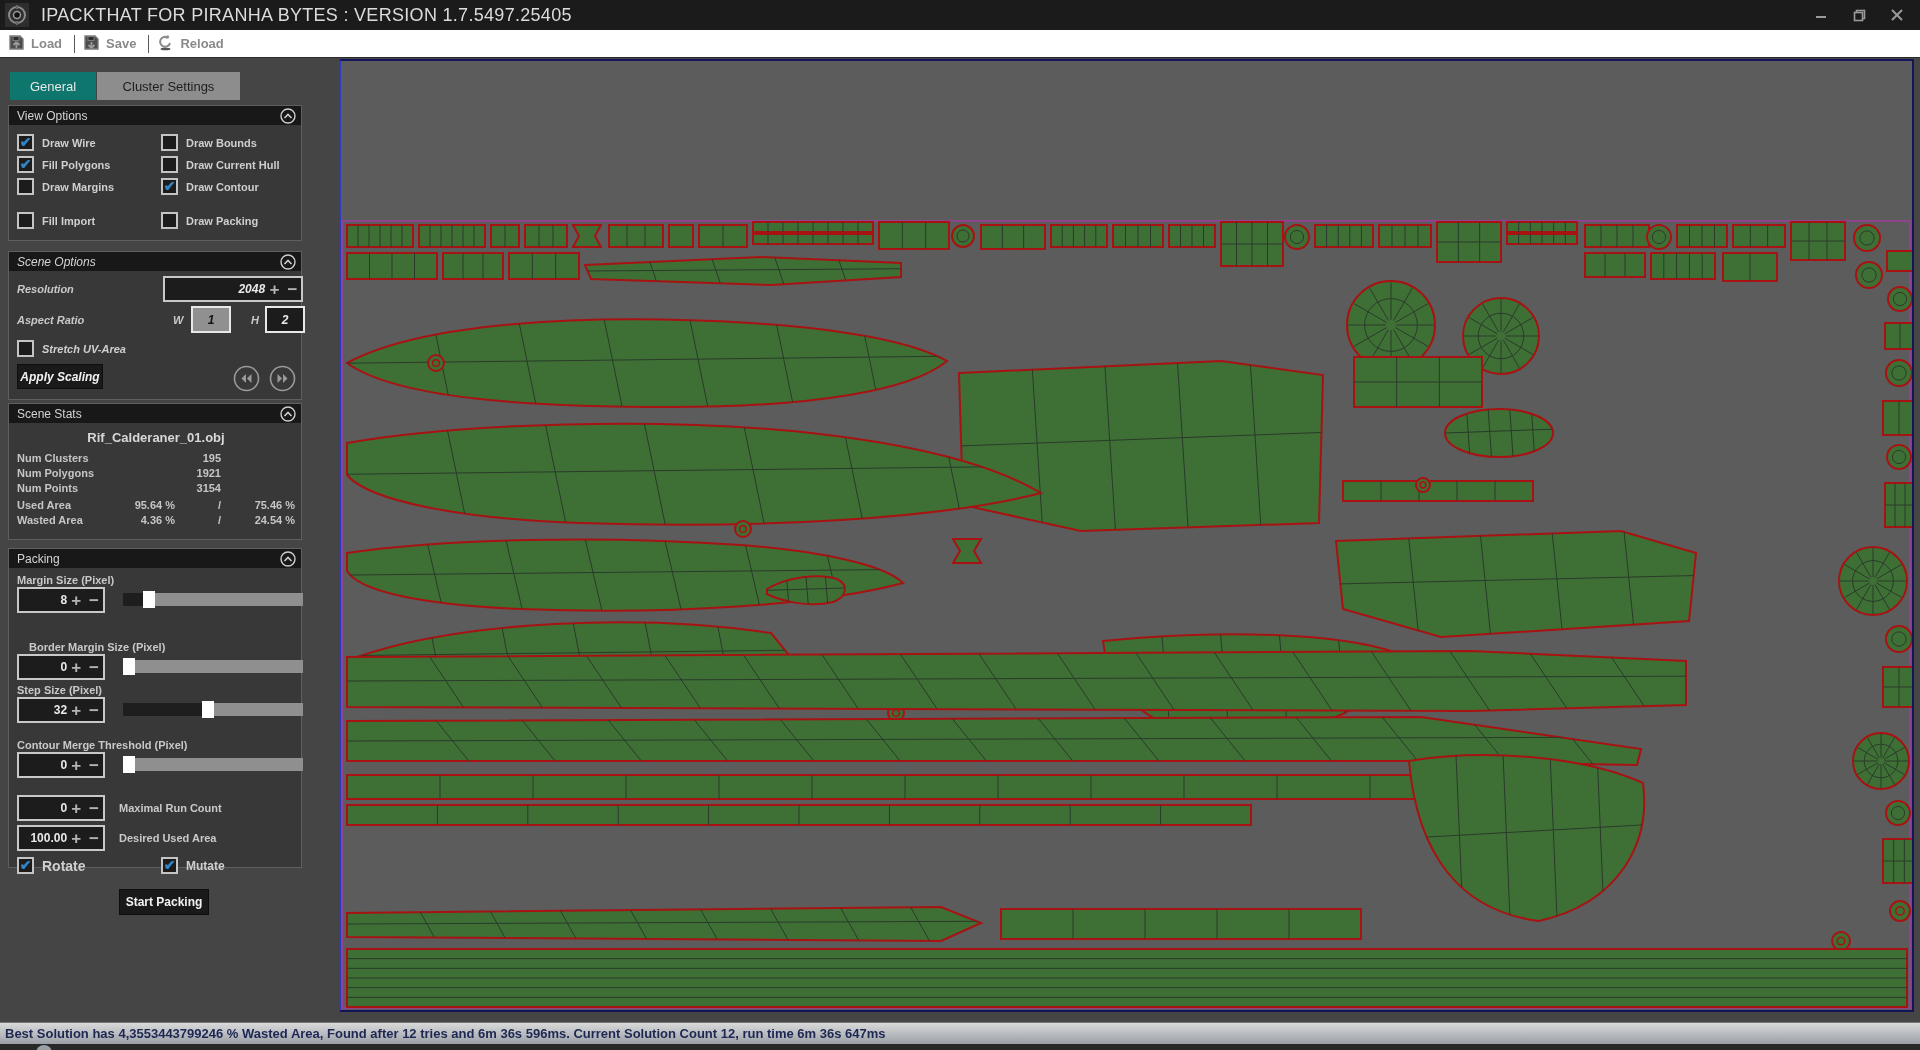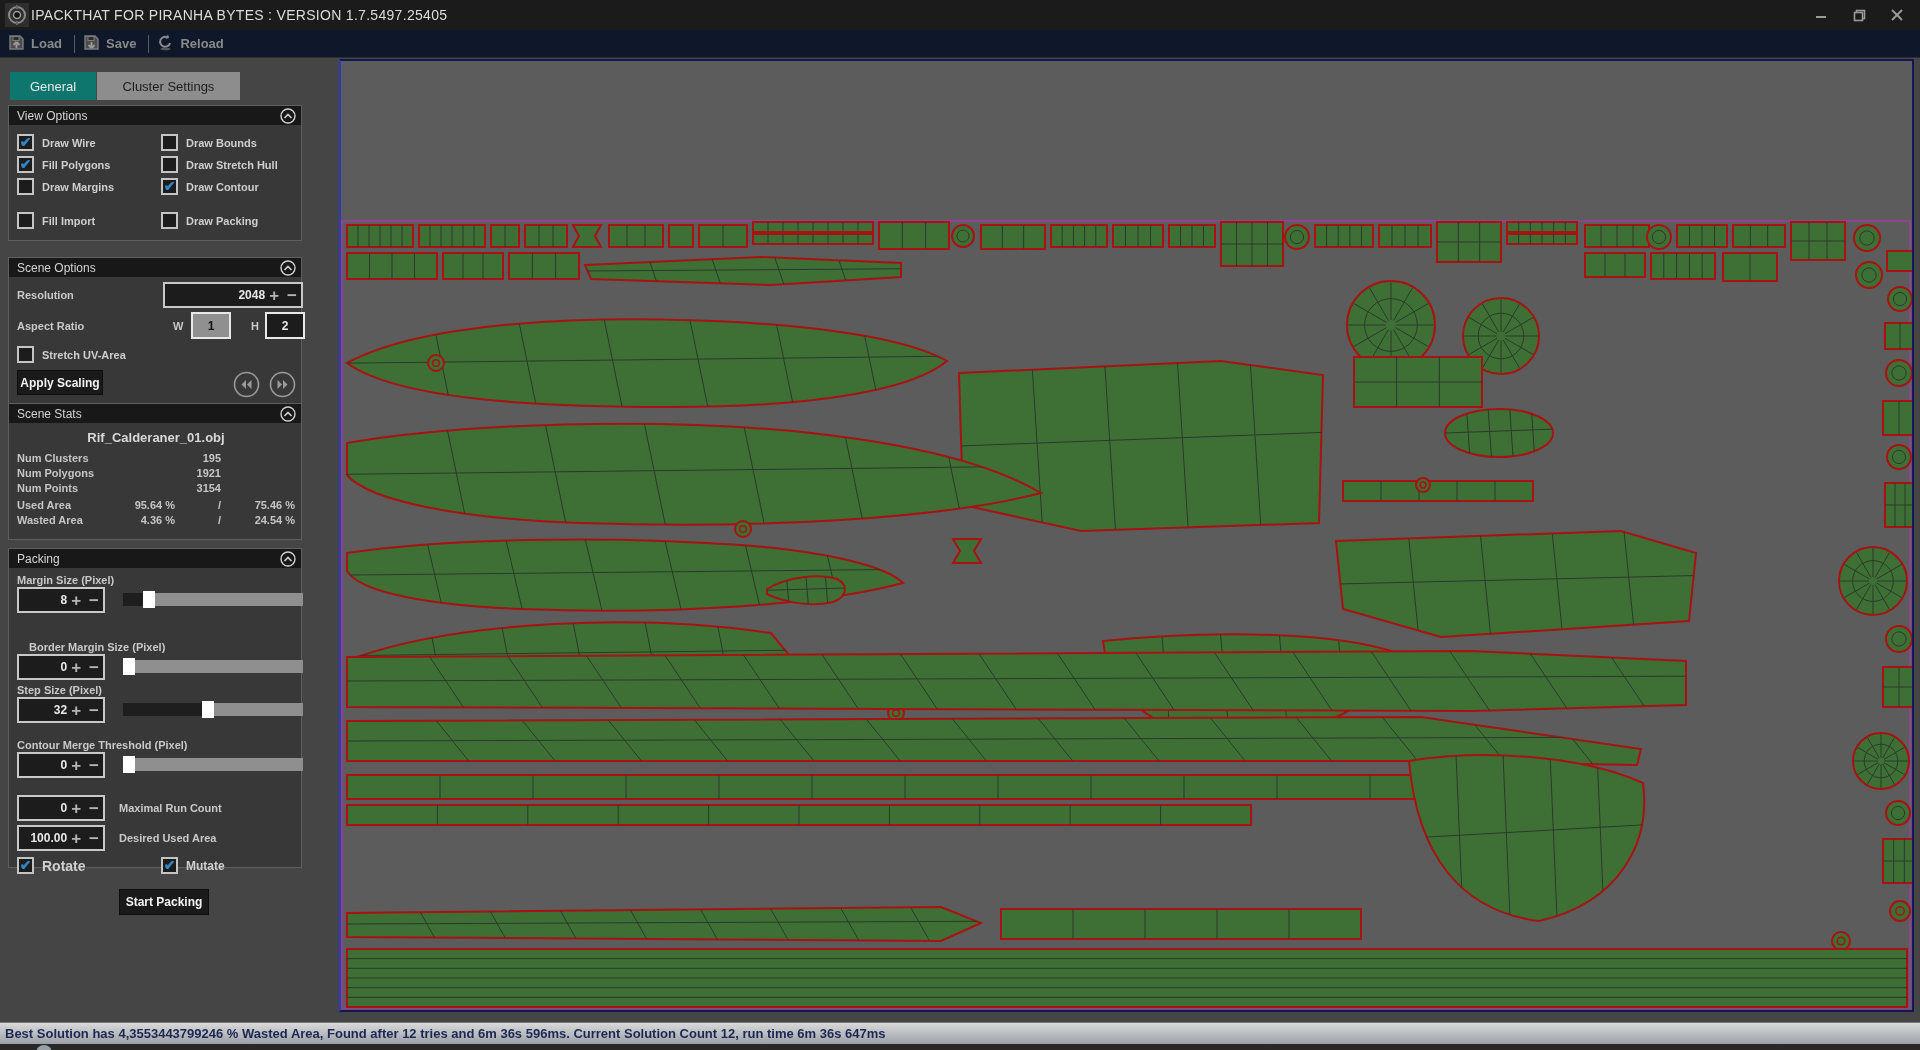--- a/index.html
+++ b/index.html
@@ -2,26 +2,26 @@
 <html><head>
 <meta charset="utf-8">
 <style>
   * { box-sizing: border-box; margin: 0; padding: 0; }
   html,body { width:1920px; height:1050px; overflow:hidden; }
   body { background:#454545; font-family:"Liberation Sans", sans-serif; position:relative; }
 
   
   .titlebar { position:absolute; left:0; top:0; width:1920px; height:30px; background:#1b1b1b; display:flex; align-items:center; }
   .app-logo { width:24px; height:24px; margin-left:5px; background:#2e2e2e; display:flex; align-items:center; justify-content:center; }
-  .title-text { color:#dcdcdc; font-size:14px; margin-left:2px; letter-spacing:.3px; }
+  .title-text { color:#dcdcdc; font-size:18px; margin-left:12px; letter-spacing:.3px; }
   .win-btns { position:absolute; right:4px; top:0; height:30px; display:flex; }
   .win-btn { width:38px; height:30px; display:flex; align-items:center; justify-content:center; color:#9a9a9a; }
 
   
-  .toolbar { position:absolute; left:0; top:30px; width:1920px; height:28px; background:#0f172a; border-bottom:1px solid #2d2d2d; display:flex; align-items:center; }
+  .toolbar { position:absolute; left:0; top:30px; width:1920px; height:28px; background:#ffffff; border-bottom:1px solid #2d2d2d; display:flex; align-items:center; }
   .tool-btn { display:flex; align-items:center; gap:6px; color:#8a8a8a; font-weight:bold; font-size:13px; padding:0 12px 0 8px; height:100%; }
   .tool-sep { width:1px; height:18px; background:#5a5a5a; }
 
   
   .tab { position:absolute; top:72px; height:28px; display:flex; align-items:center; justify-content:center; font-size:13px; }
   .tab.active { left:10px; width:86px; background:#0f766e; color:#e8e8e8; }
   .tab.inactive { left:97px; width:143px; background:#8d8d8d; color:#1e1e1e; }
 
   
   .section { position:absolute; left:8px; width:294px; background:#383838; border:1px solid #5f5f5f; }
@@ -162,21 +162,21 @@
       <span class="cb-label">Draw Bounds</span>
     </div>
   <div class="cbrow" style="left:8px;top:50px;">
       <span class="cb checked">
         <span class="tick">✔</span>
       </span>
       <span class="cb-label">Fill Polygons</span>
     </div>
   <div class="cbrow" style="left:152px;top:50px;">
       <span class="cb"></span>
-      <span class="cb-label">Draw Stretch Hull</span>
+      <span class="cb-label">Draw Current Hull</span>
     </div>
   <div class="cbrow" style="left:8px;top:72px;">
       <span class="cb"></span>
       <span class="cb-label">Draw Margins</span>
     </div>
   <div class="cbrow" style="left:152px;top:72px;">
       <span class="cb checked">
         <span class="tick">✔</span>
       </span>
       <span class="cb-label">Draw Contour</span>
@@ -184,21 +184,21 @@
   <div class="cbrow" style="left:8px;top:106px;">
       <span class="cb"></span>
       <span class="cb-label">Fill Import</span>
     </div>
   <div class="cbrow" style="left:152px;top:106px;">
       <span class="cb"></span>
       <span class="cb-label">Draw Packing</span>
     </div>
 </div>
 
-<div class="section" style="top:257px;height:149px;">
+<div class="section" style="top:251px;height:149px;font-style:italic;">
   <div class="sec-head">
     <span>Scene Options</span>
     <span class="collapse">
       <svg width="16" height="16" viewBox="0 0 16 16">
           <circle cx="8" cy="8" r="7" fill="none" stroke="#cfcfcf" stroke-width="1.4"></circle>
           <path d="M4.5,10 8,6.5 11.5,10" fill="none" stroke="#cfcfcf" stroke-width="1.6"></path>
         </svg>
     </span>
   </div>
   <span class="lbl" style="left:8px;top:31px;">Resolution</span>

